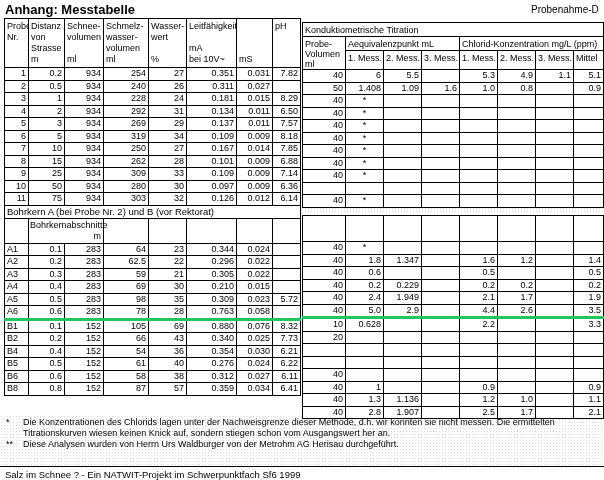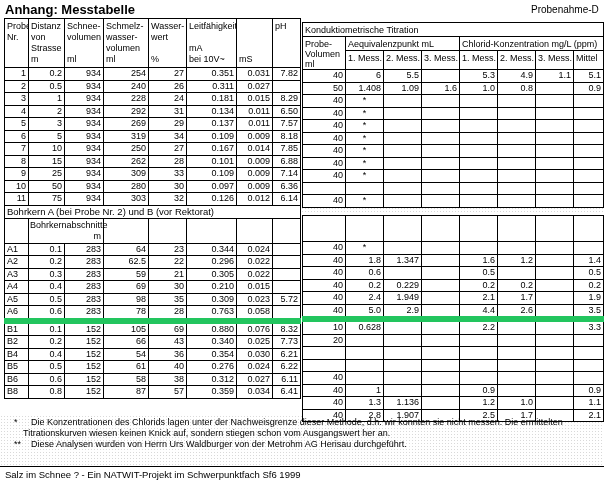--- a/index.html
+++ b/index.html
@@ -30,24 +30,24 @@
   .mid-row td { height:11px; }
   .mess-row td { height:16px;margin-top:16px; }
 
   .section-row td { height:12px; text-align:left; padding-left:2px; font-size:9.5px; overflow:visible; white-space:nowrap; }
   .subheader-row td { height:23px; vertical-align:top; text-align:right; padding-top:1px; }
   .bohr-label { overflow:visible; }
   .empty-head-row td { height:23px; }
 
   td.label { text-align:left; padding-left:2px; }
   td.star { text-align:center; padding:0; }
-  tr.sep td { border-top:6px solid #22c55e; }
+  tr.sep td { border-top:3px solid #22c55e; }
 
   .footnotes { position:absolute; left:6px; top:417px; width:598px; font-size:9px; line-height:11px; overflow:hidden; }
-  .fn { white-space:nowrap; overflow:hidden;margin-left:8px; }
+  .fn { white-space:nowrap; overflow:hidden; }
   .fn-marker { display:inline-block; width:17px; }
   .fn-cont { padding-left:17px; white-space:nowrap; overflow:hidden; }
   .footer-line { position:absolute; left:0; top:466px; width:604px; border-top:1px solid #000; }
   .footer-text { position:absolute; left:5px; top:469px; font-size:9.5px; white-space:nowrap; }
 
   .dither {
     position:absolute;
     background-image: radial-gradient(#d9d9d9 0.5px, rgba(0,0,0,0) 0.5px);
     background-size:3px 3px;
   }

